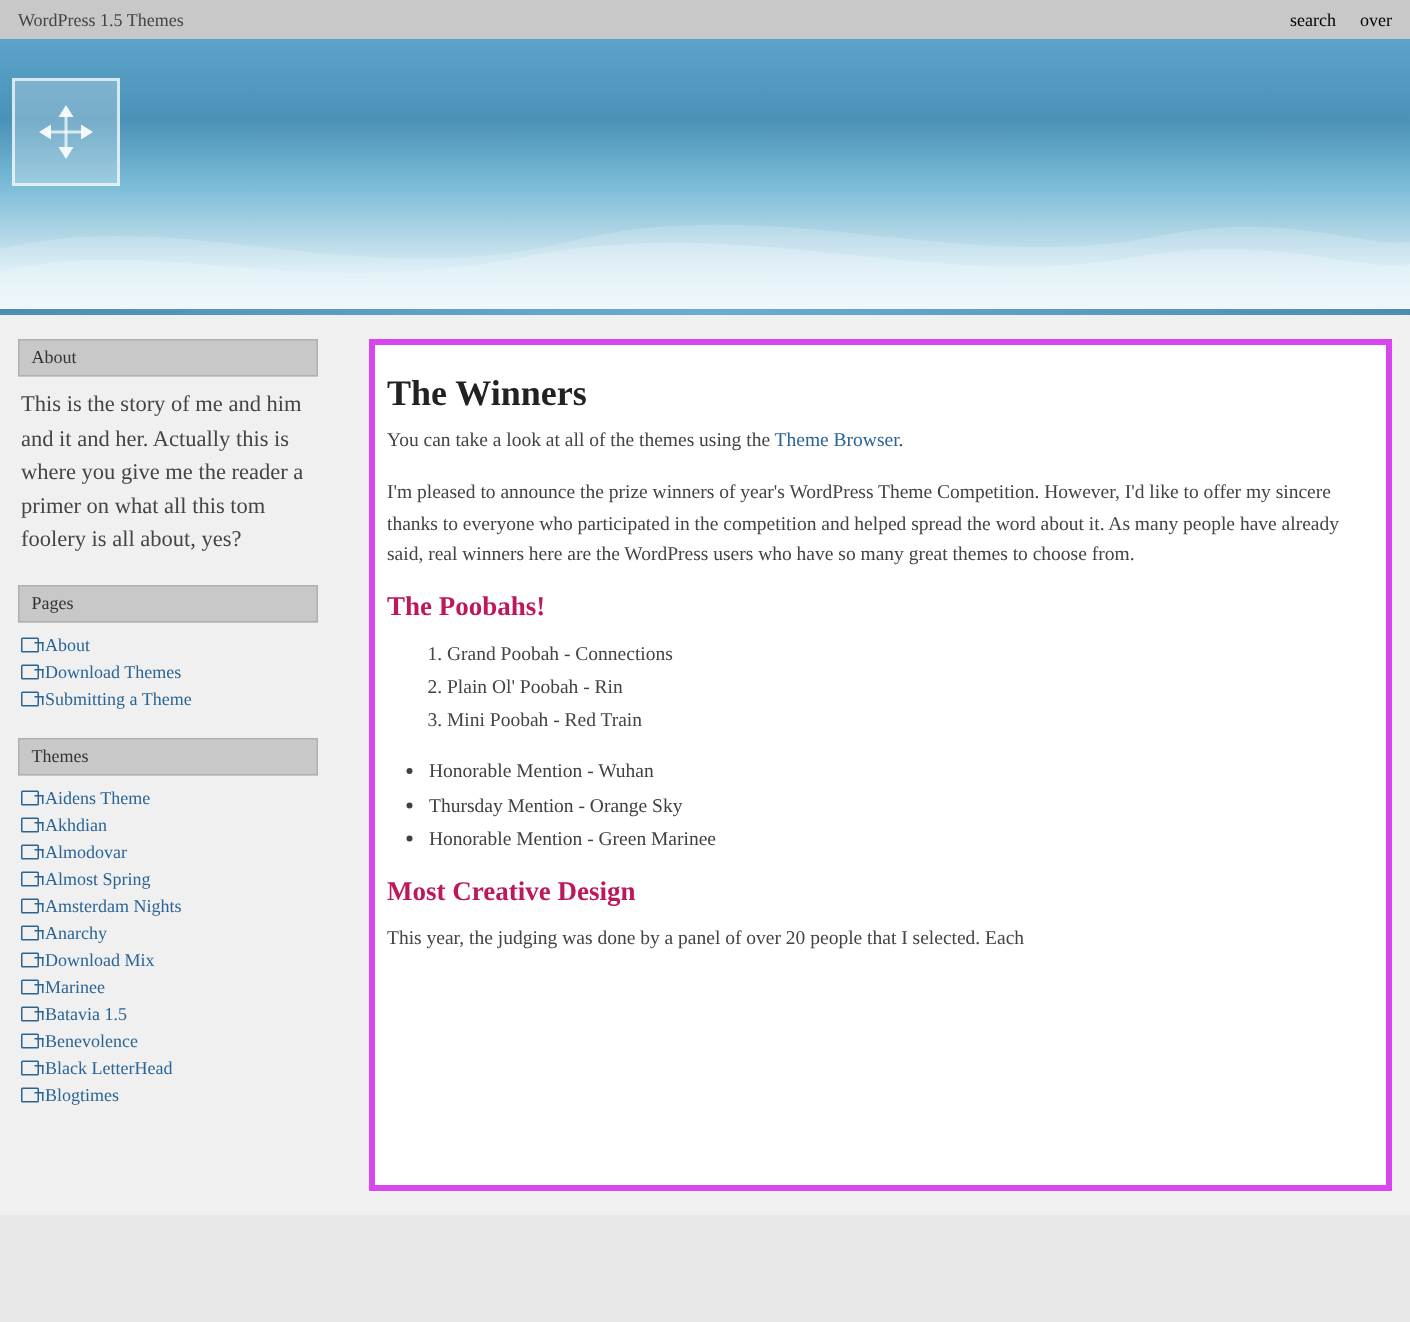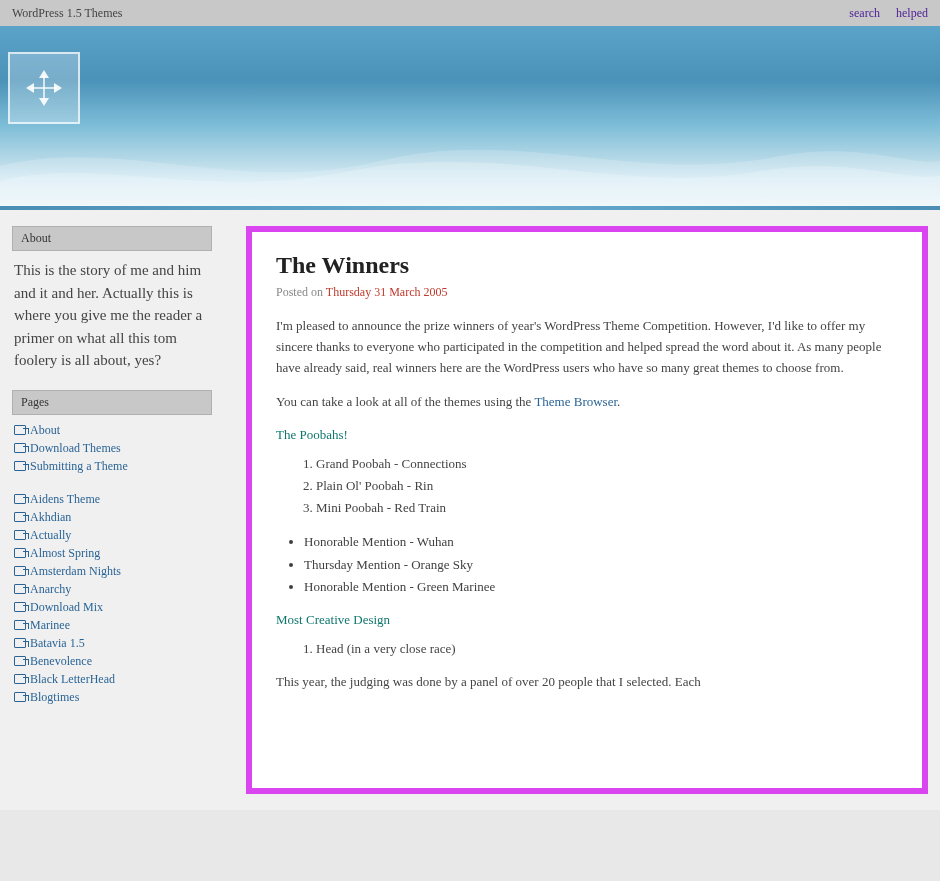--- a/index.html
+++ b/index.html
@@ -23,21 +23,21 @@
     }
     #top-bar-title {
       font-size: 12px;
       color: #444;
     }
     #top-bar-links {
       display: flex;
       gap: 16px;
     }
     #top-bar-links a {
-      color: #4c1d95;
+      color: #000000;
       text-decoration: none;
     }
 
     
     #move-icon-wrapper {
       position: absolute;
       top: 26px;
       left: 8px;
       width: 72px;
       height: 72px;
@@ -143,22 +143,22 @@
       width: 5px;
       height: 5px;
       border-top: 1px solid #2a6496;
       border-right: 1px solid #2a6496;
     }
 
     
     #main-content {
       flex: 1;
       background: #fff;
-      padding: 20px 24px;
-      border: 6px solid #d946ef;
+      padding: 20px 8px;
+      border: 4px solid #d946ef;
     }
 
     #article-title {
       font-size: 24px;
       font-weight: bold;
       color: #222;
       margin-bottom: 6px;
       font-family: Georgia, serif;
     }
 
@@ -177,23 +177,23 @@
       color: #444;
       line-height: 1.6;
       margin-bottom: 14px;
     }
     .article-paragraph a {
       color: #2a6496;
       text-decoration: none;
     }
 
     .article-subheading {
-      color: #0f766e;
-      font-size: 13px;
-      font-weight: normal;
+      color: #be185d;
+      font-size: 18px;
+      font-weight: bold;
       margin-bottom: 10px;
       text-decoration: none;
     }
 
     .article-ordered-list {
       margin-left: 40px;
       margin-bottom: 12px;
     }
     .article-ordered-list li {
       font-size: 13px;
@@ -212,21 +212,21 @@
       line-height: 1.7;
     }
   </style>
 </head>
 <body>
 
 <div id="top-bar">
   <span id="top-bar-title">WordPress 1.5 Themes</span>
   <div id="top-bar-links">
     <a href="#">search</a>
-    <a href="#">helped</a>
+    <a href="#">over</a>
   </div>
 </div>
 
 <div id="header-banner">
 
   <div id="move-icon-wrapper">
     <svg width="44" height="44" viewBox="0 0 44 44" fill="none" xmlns="http://www.w3.org/2000/svg">
 
       <polygon points="22,4 17,12 27,12" fill="white" opacity="0.9"></polygon>
 
@@ -279,37 +279,38 @@
         <li>
           <a href="#">
             <span class="page-icon"></span>
             <span>Submitting a Theme</span>
           </a>
         </li>
       </ul>
     </div>
 
     <div class="sidebar-section">
+      <div class="sidebar-heading">Themes</div>
       <ul class="sidebar-nav-list">
         <li>
             <a href="#">
               <span class="page-icon"></span>
               <span>Aidens Theme</span>
             </a>
           </li>
         <li>
             <a href="#">
               <span class="page-icon"></span>
               <span>Akhdian</span>
             </a>
           </li>
         <li>
             <a href="#">
               <span class="page-icon"></span>
-              <span>Actually</span>
+              <span>Almodovar</span>
             </a>
           </li>
         <li>
             <a href="#">
               <span class="page-icon"></span>
               <span>Almost Spring</span>
             </a>
           </li>
         <li>
             <a href="#">
@@ -361,32 +362,28 @@
           </li>
       </ul>
     </div>
 
   </aside>
 
   <main id="main-content">
 
     <h1 id="article-title">The Winners</h1>
 
-    <div id="article-date">
-      <span>Posted on</span>
-      <a href="#">Thursday 31 March 2005</a>
-    </div>
-
-    <p class="article-paragraph">I'm pleased to announce the prize winners of year's WordPress Theme Competition. However, I'd like to offer my sincere thanks to everyone who participated in the competition and helped spread the word about it. As many people have already said, real winners here are the WordPress users who have so many great themes to choose from.</p>
 
     <p class="article-paragraph">
       <span>You can take a look at all of the themes using the </span>
       <a href="#">Theme Browser</a>.
     </p>
 
+    <p class="article-paragraph">I'm pleased to announce the prize winners of year's WordPress Theme Competition. However, I'd like to offer my sincere thanks to everyone who participated in the competition and helped spread the word about it. As many people have already said, real winners here are the WordPress users who have so many great themes to choose from.</p>
+
     <p class="article-subheading">The Poobahs!</p>
 
     <ol class="article-ordered-list">
       <li>
         <span>Grand Poobah - Connections</span>
       </li>
       <li>
         <span>Plain Ol' Poobah - Rin</span>
       </li>
       <li>
@@ -401,23 +398,18 @@
       <li>
         <span>Thursday Mention - Orange Sky</span>
       </li>
       <li>
         <span>Honorable Mention - Green Marinee</span>
       </li>
     </ul>
 
     <p class="article-subheading">Most Creative Design</p>
 
-    <ol class="article-ordered-list">
-      <li>
-        <span>Head (in a very close race)</span>
-      </li>
-    </ol>
 
     <p class="article-paragraph">This year, the judging was done by a panel of over 20 people that I selected. Each</p>
 
   </main>
 
 </div>
 
 </body></html>

